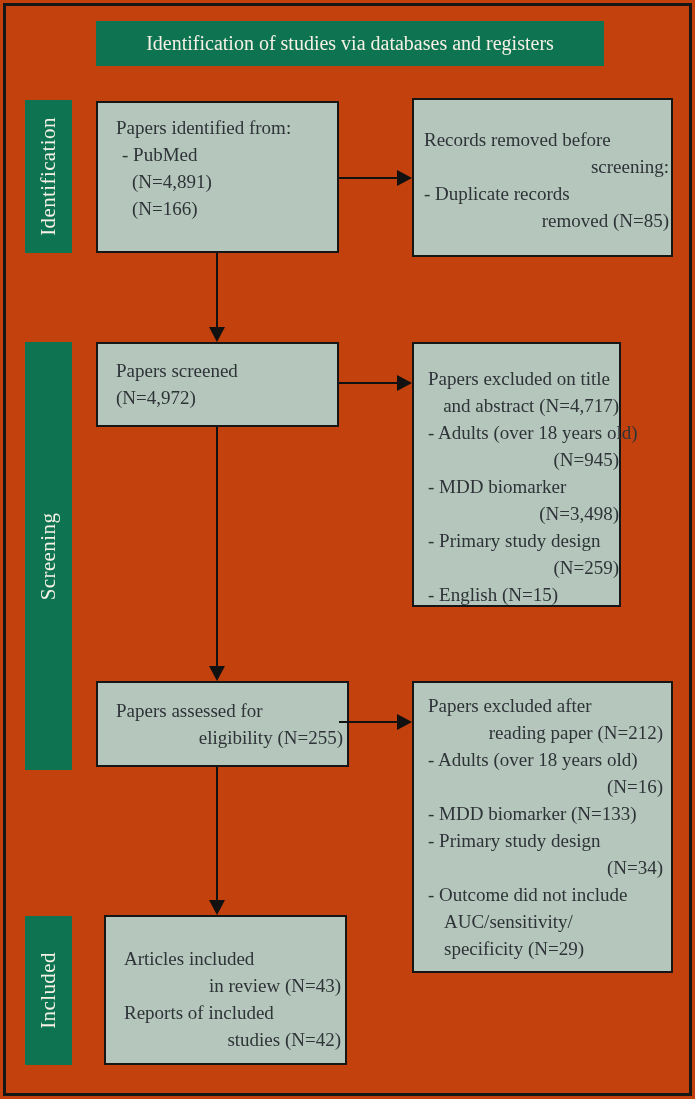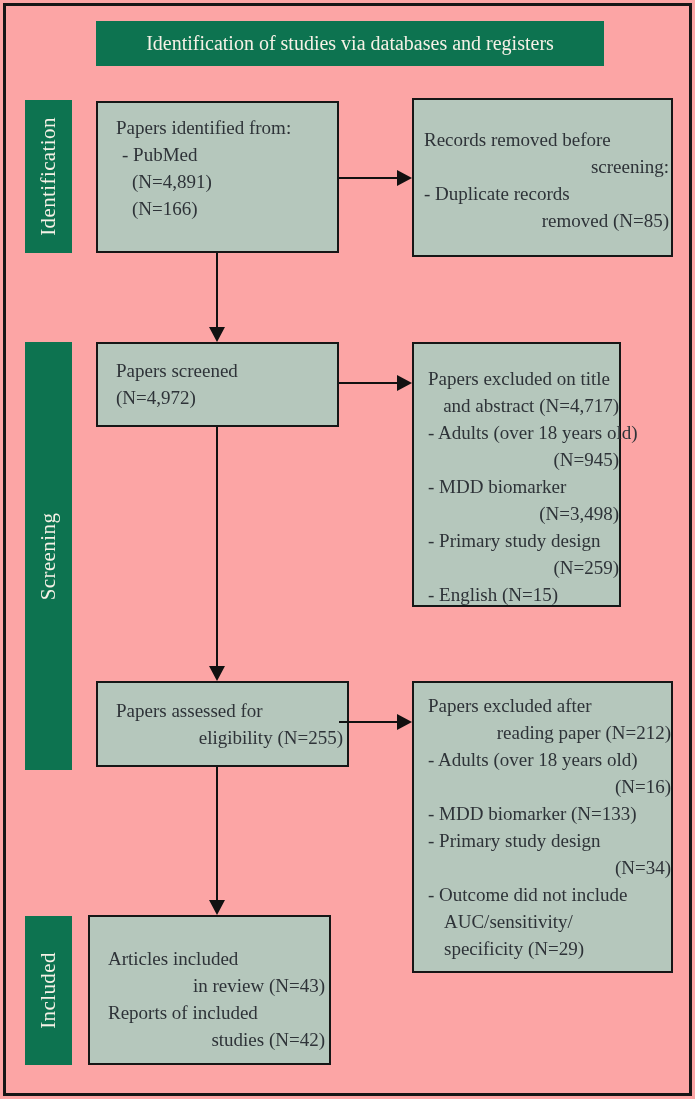--- a/index.html
+++ b/index.html
@@ -1,18 +1,18 @@
 <!DOCTYPE html>
 <html style="--green: #0d7350; --box-fill: #b5c7bc; --cream: #f5f1e6; --text: #2e3338;"><head>
 <meta charset="utf-8">
 <style>
   * { margin:0; padding:0; box-sizing:border-box; }
   html,body { background:#ffffff; }
   .canvas {
-    position:relative; width:695px; height:1099px; background:#fca5a5;
+    position:relative; width:695px; height:1099px; background:#c2410c;
     font-family:"Liberation Serif", serif; color:var(--text,#2e3338);
     overflow:hidden;
   }
   .frame { position:absolute; inset:3px; border:3px solid #161616; pointer-events:none; }
 
   .banner {
     position:absolute; left:96px; top:21px; width:508px; height:45px;
     background:var(--green,#0d7350); display:flex; align-items:center; justify-content:center;
   }
   .banner-title { color:var(--cream,#f5f1e6); font-size:20px; white-space:nowrap; }
@@ -34,24 +34,24 @@
     border:2px solid #161616; font-size:19px; line-height:27px;
   }
   .box .line { white-space:nowrap; }
   .line.i1 { padding-left:6px; }
   .line.i2 { padding-left:12px;text-align:right; }
   .line.i3 { padding-left:16px; }
 
   .box-identified { left:96px;  top:101px; width:243px; height:152px; padding:11px 4px 4px 18px; }
   .box-screened   { left:96px;  top:342px; width:243px; height:85px;  padding:13px 4px 4px 18px; }
   .box-assessed   { left:96px;  top:681px; width:253px; height:86px;  padding:14px 4px 4px 18px; }
-  .box-included   { left:88px;  top:915px; width:243px; height:150px; padding:28px 4px 4px 18px; }
+  .box-included   { left:104px;  top:915px; width:243px; height:150px; padding:28px 4px 4px 18px; }
   .box-removed    { left:412px; top:98px;  width:261px; height:159px; padding:26px 2px 4px 10px; }
   .box-excl-title { left:412px; top:342px; width:209px; height:265px; padding:21px 0 4px 14px; }
-  .box-excl-read  { left:412px; top:681px; width:261px; height:292px; padding:9px 0 4px 14px; }
+  .box-excl-read  { left:412px; top:681px; width:261px; height:292px; padding:9px 8px 4px 14px; }
 
   
   .varrow { position:absolute; width:16px; }
   .varrow::before { content:""; position:absolute; left:7px; top:0; bottom:9px; width:2px; background:#111; }
   .varrow::after  { content:""; position:absolute; left:0; bottom:0; width:0; height:0;
                     border-left:8px solid transparent; border-right:8px solid transparent;
                     border-top:15px solid #111; }
   .harrow { position:absolute; height:16px; }
   .harrow::before { content:""; position:absolute; top:7px; left:0; right:9px; height:2px; background:#111; }
   .harrow::after  { content:""; position:absolute; top:0; right:0; width:0; height:0;

